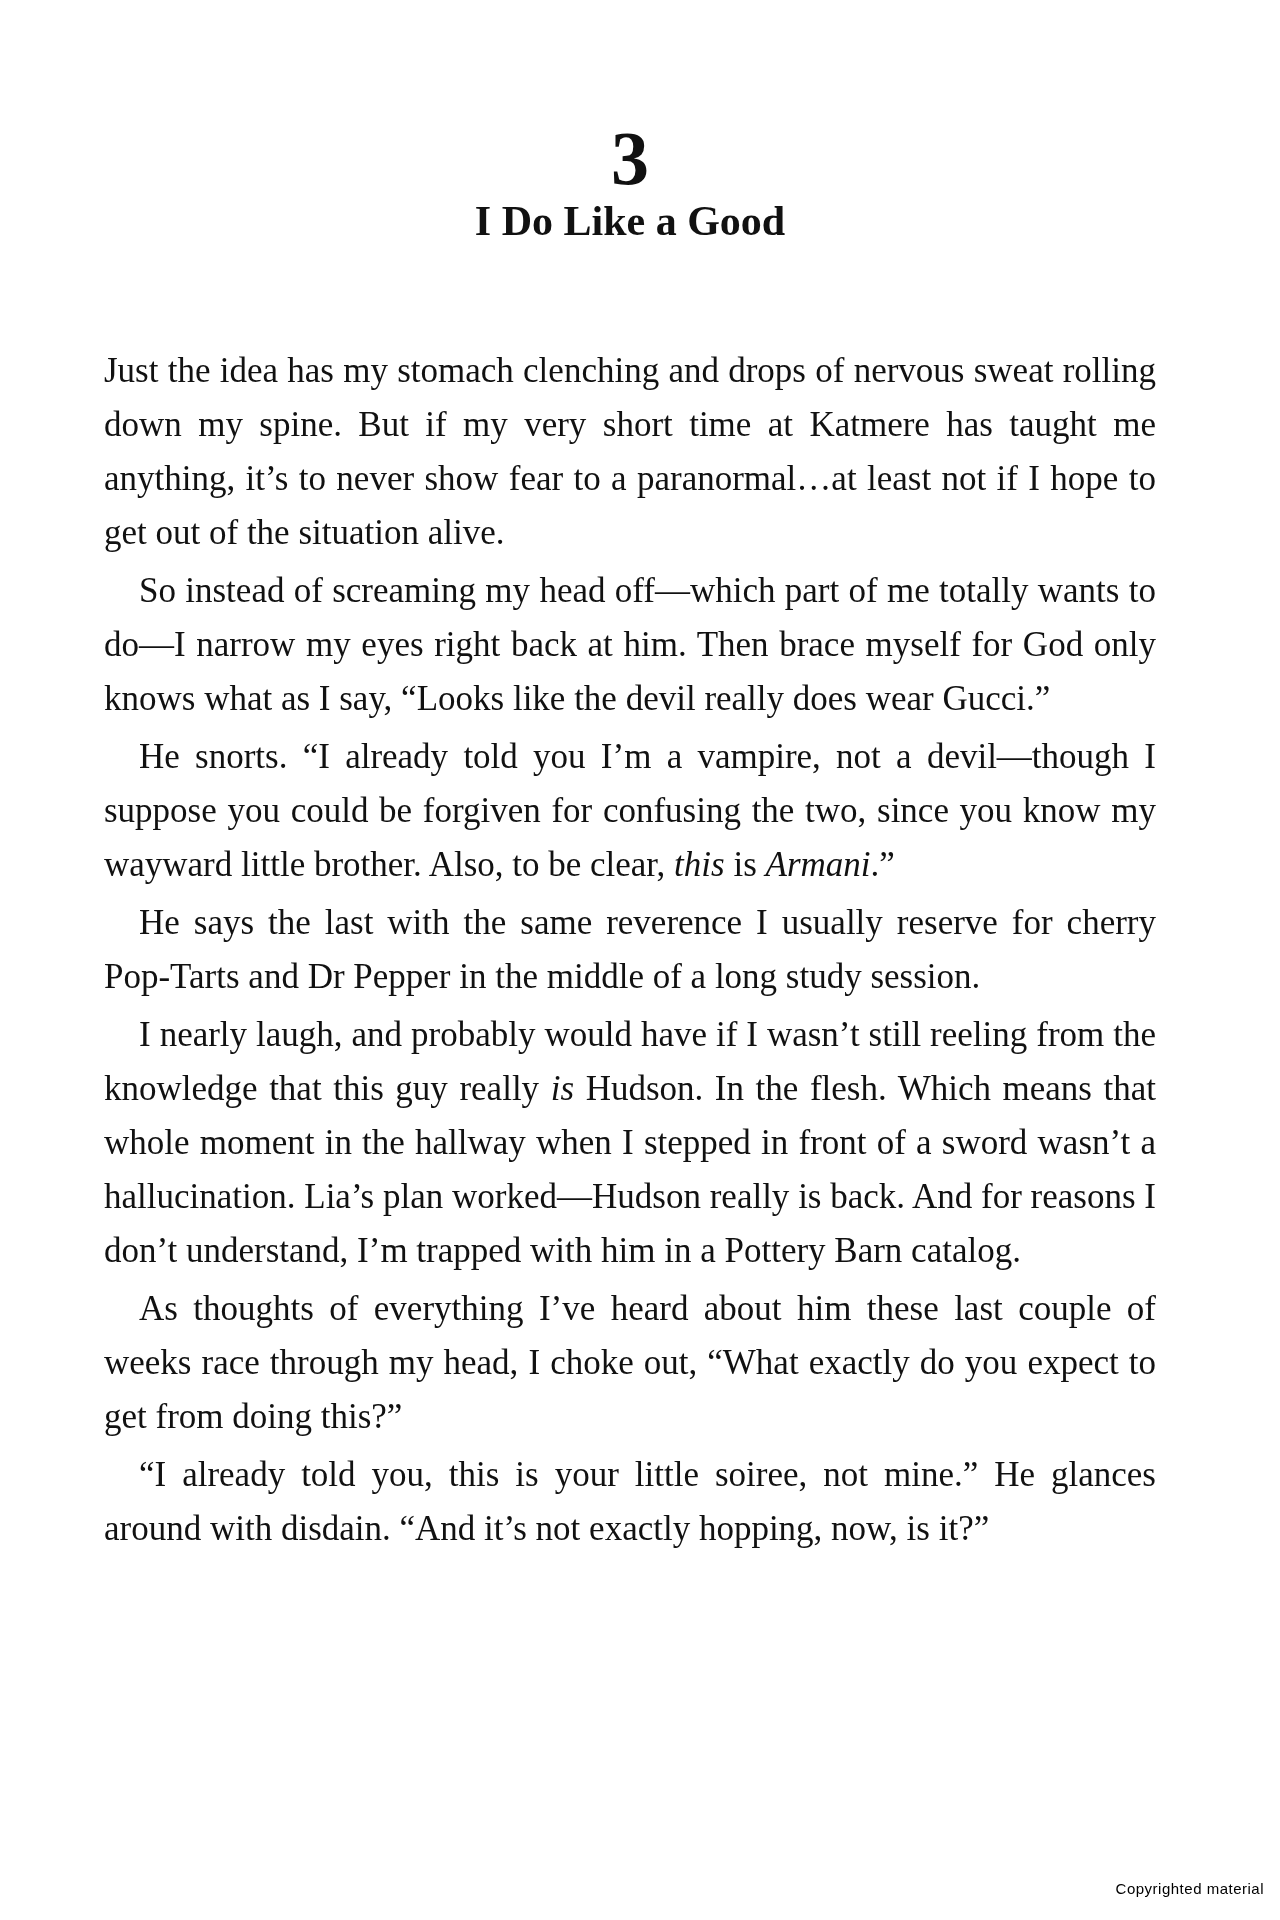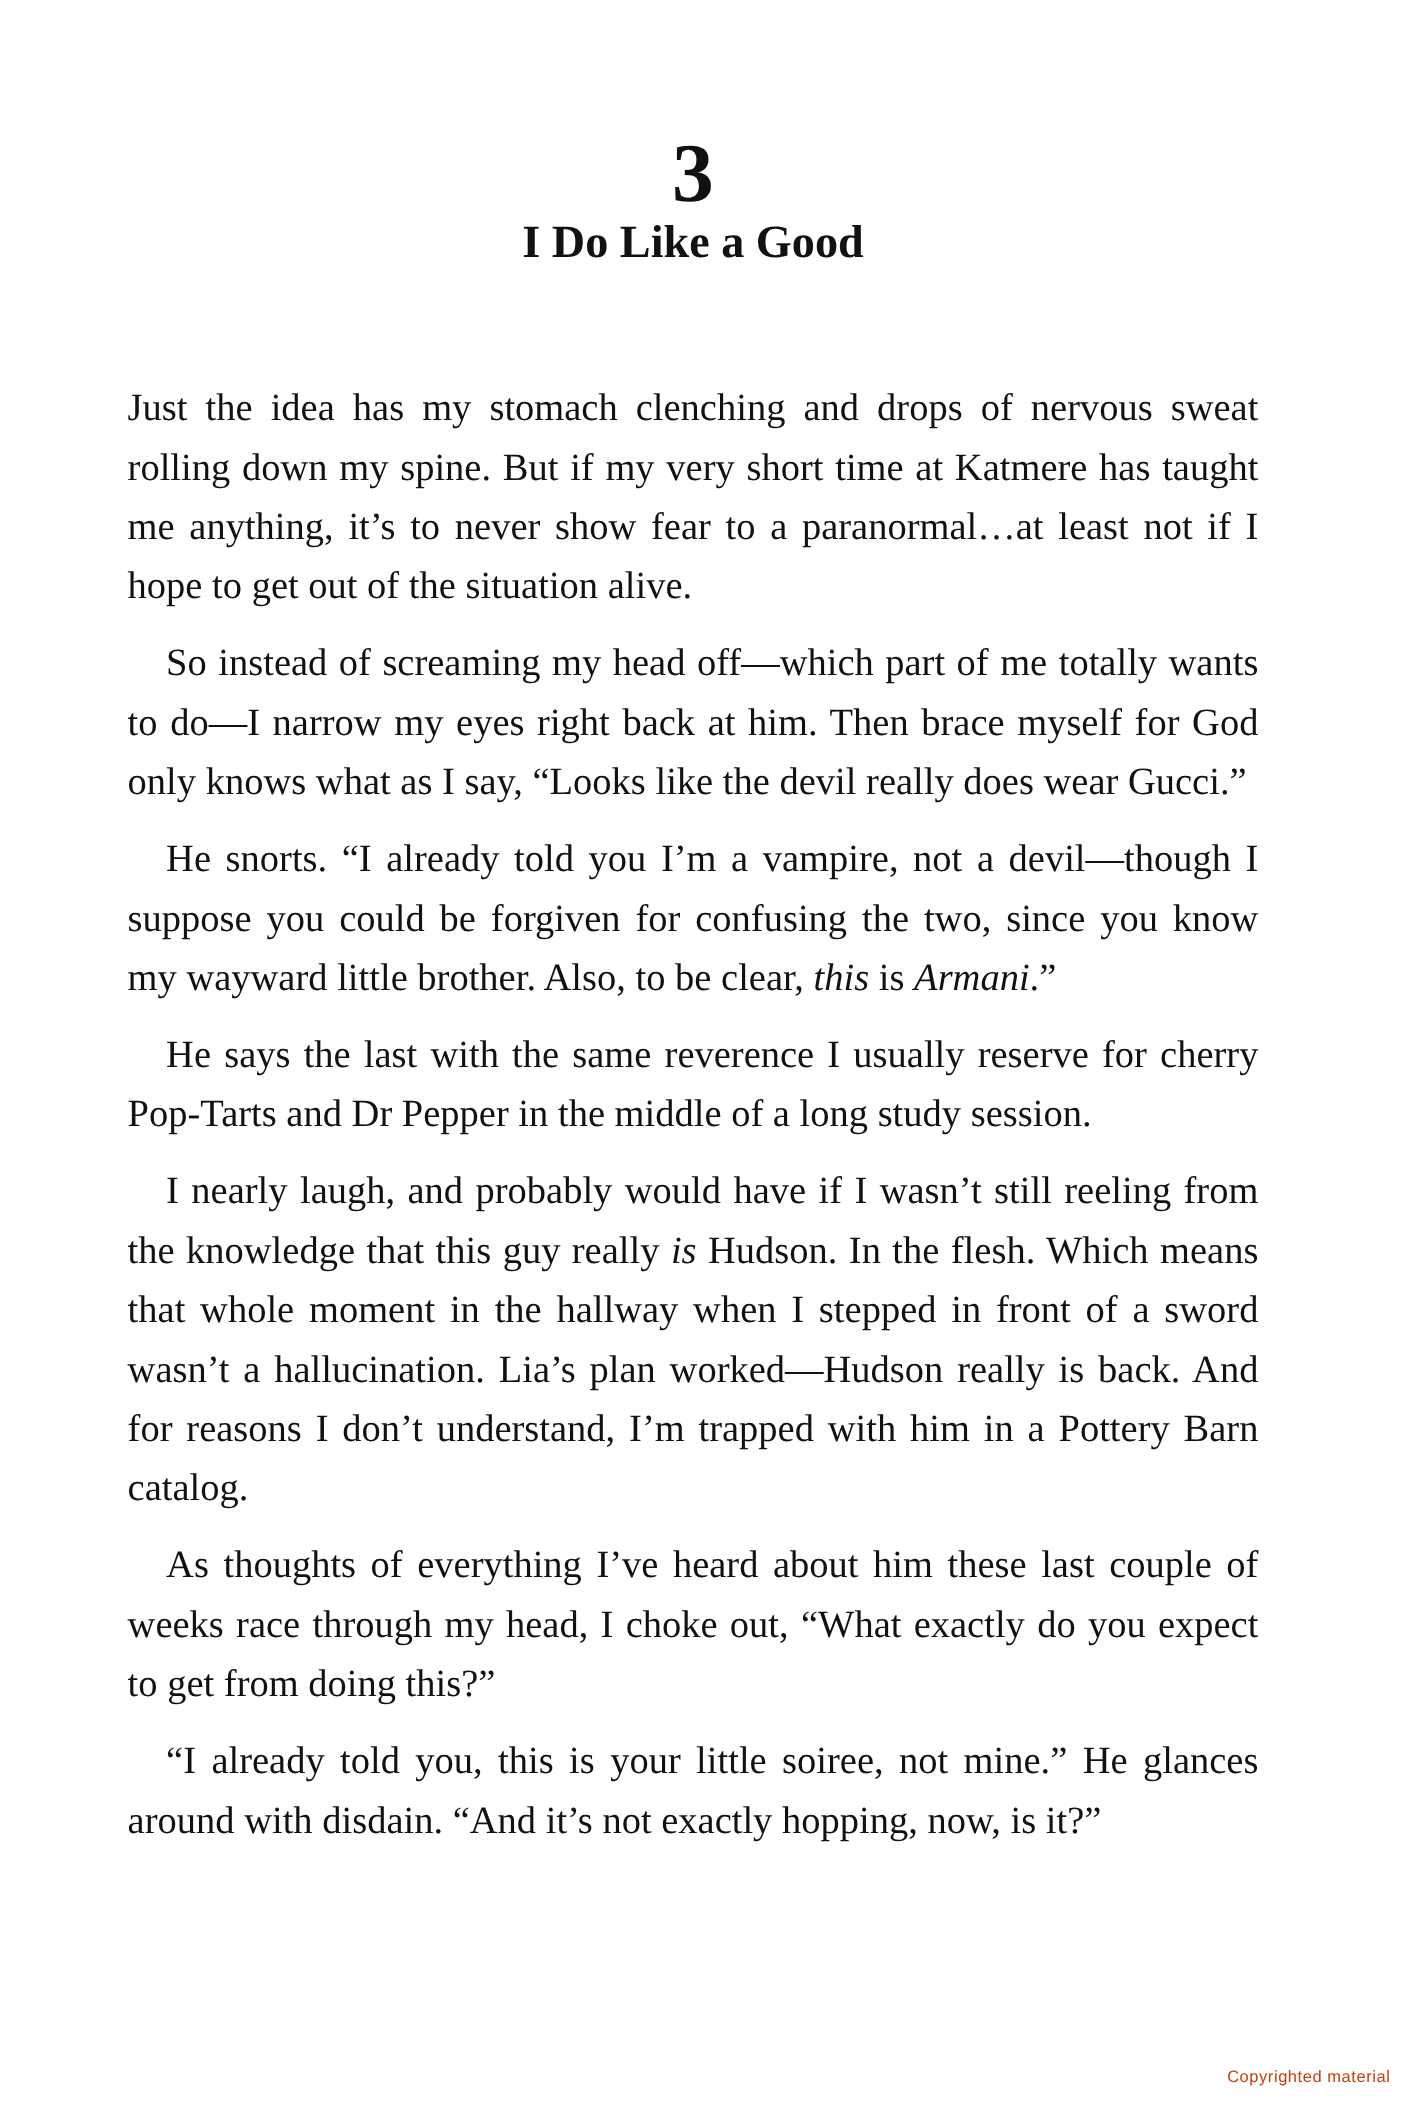--- a/index.html
+++ b/index.html
@@ -35,36 +35,36 @@
     font-size: 42px;
     line-height: 50px;
   }
   .body-text {
     margin-top: 98px;
     font-size: 35px;
     line-height: 54px;
     text-align: justify;
   }
   .body-text p {
-    margin: 16px;
+    margin: 4px;
     padding: 0;
     text-indent: 35px;
   }
   .body-text p.no-indent {
     text-indent: 0;
   }
   .body-text em {
   }
   .copyright {
     position: absolute;
     right: 16px;
     top: 1880px;
     font-family: "Liberation Sans", sans-serif;
     font-size: 15px;
-    color: #c2410c;
+    color: #000000;
     letter-spacing: 0.5px;
   }
 </style>
 </head>
 <body>
 
 <div class="page">
   <div class="content">
     <div class="chapter-number">3</div>
     <div class="chapter-title">

